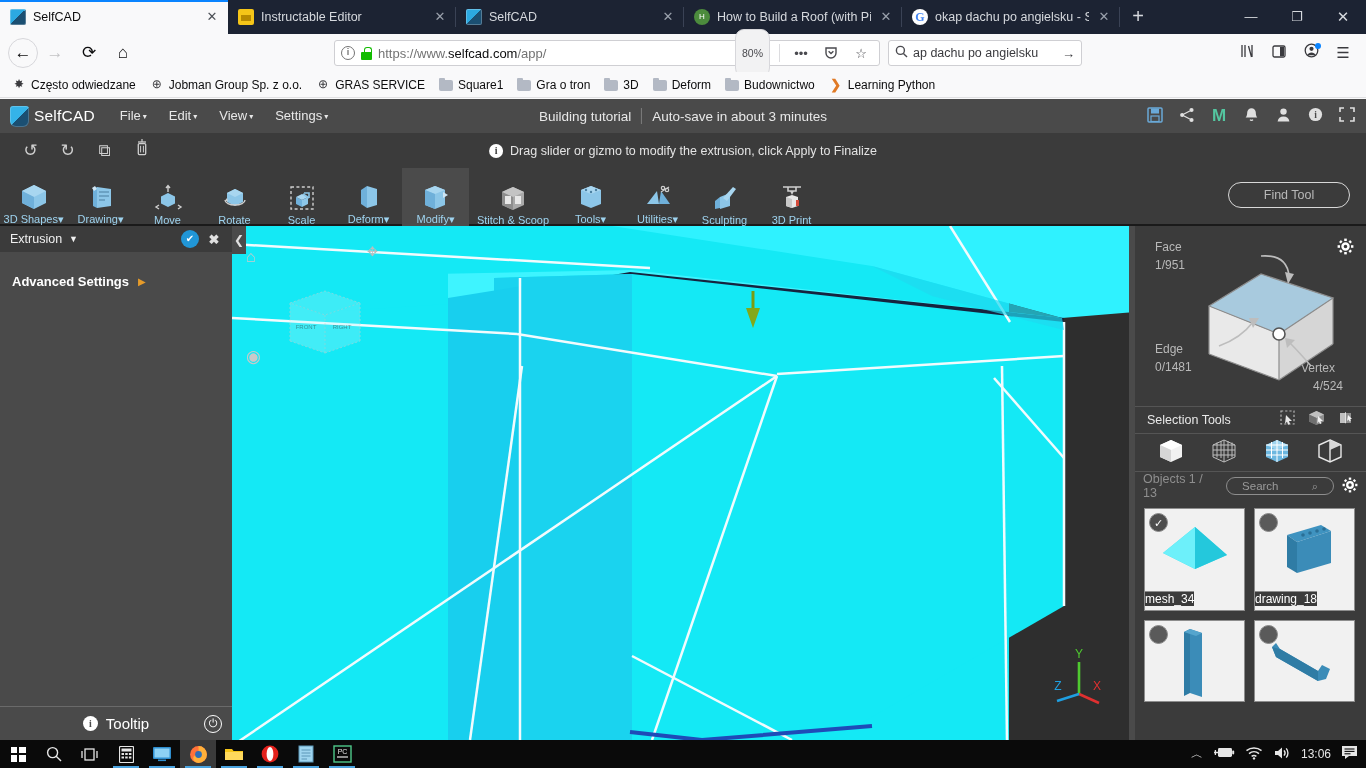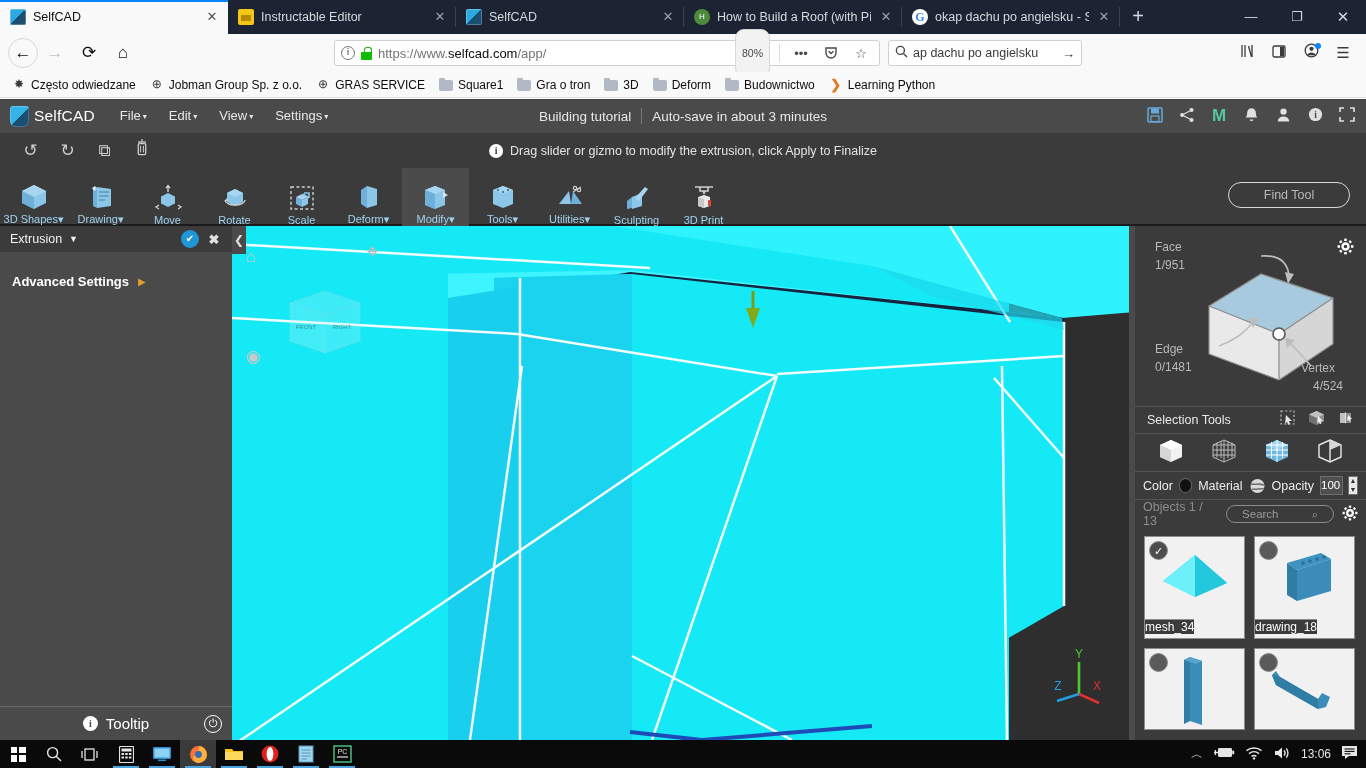--- a/index.html
+++ b/index.html
@@ -520,20 +520,32 @@
         <span class="ticon">
           <svg width="30" height="28" viewBox="0 0 30 28">
               <path d="M14 3 24 7v15l-10 4-10-4V7z" fill="#8cc6e8"></path>
               <path d="M14 3 24 7l-10 4L4 7z" fill="#a8d6f0"></path>
               <path d="M14 11v15L4 22V7z" fill="#6fb0da"></path>
               <path d="M22 9l5 3-5 3z" fill="#cfe6f5"></path>
             </svg>
         </span>
         <span class="tlabel2"><span>Modify</span><span>▾</span></span>
       </div>
+      <div class="tool wide">
+        <span class="ticon">
+          <svg width="30" height="28" viewBox="0 0 30 28">
+              <path d="M15 3 26 8v13l-11 5-11-5V8z" fill="#a9a9a9"></path>
+              <path d="M15 3 26 8l-11 5L4 8z" fill="#c4c4c4"></path>
+              <path d="M15 13v13L4 21V8z" fill="#8d8d8d"></path>
+              <rect x="7" y="12" width="6" height="8" fill="#e8e8e8"></rect>
+              <rect x="17" y="12" width="6" height="8" fill="#e8e8e8"></rect>
+            </svg>
+        </span>
+        <span class="tlabel2"><span>Stitch &amp; Scoop</span></span>
+      </div>
       <div class="tool">
         <span class="ticon">
           <svg width="30" height="28" viewBox="0 0 30 28">
               <path d="M15 3 25 7v14l-10 4-10-4V7z" fill="#8cc6e8"></path>
               <path d="M15 3 25 7l-10 4L5 7z" fill="#a8d6f0"></path>
               <circle cx="10" cy="7" r="1.2" fill="#4a7fa0"></circle>
               <circle cx="15" cy="9" r="1.2" fill="#4a7fa0"></circle>
               <circle cx="20" cy="7" r="1.2" fill="#4a7fa0"></circle>
             </svg>
         </span>
@@ -780,38 +792,20 @@
           </span>
           <span>
             <svg width="28" height="26" viewBox="0 0 28 26">
                 <path d="M14 2 25 7v12l-11 5-11-5V7z" fill="none" stroke="#e8e8e8" stroke-width="1.4"></path>
                 <path d="M14 2v22" stroke="#e8e8e8" stroke-width="1.4"></path>
                 <path d="M14 2 25 7l-11 5z" fill="#d8d8d8"></path>
               </svg>
           </span>
         </div>
 
-        <div class="rp-props">
-          <span class="pl">Color</span>
-          <span class="swatch"></span>
-          <span class="pl">Material</span>
-          <span class="matico">
-            <svg width="17" height="16" viewBox="0 0 17 16">
-                <circle cx="8.5" cy="8" r="7" fill="#d9d9d9"></circle>
-                <path d="M2 6c4 1 8-1 13 1" stroke="#6f6f6f" stroke-width="1.6" fill="none"></path>
-                <path d="M3 11c4 1 8-1 12 0" stroke="#6f6f6f" stroke-width="1.6" fill="none"></path>
-              </svg>
-          </span>
-          <span class="pl">Opacity</span>
-          <span class="opacbox">100</span>
-          <span class="opacspin">
-              <span>▲</span>
-              <span>▼</span>
-            </span>
-        </div>
 
         <div class="rp-objects">
           <span class="objlabel">Objects 1 / 13</span>
           <span class="objsearch">
             <span>Search</span>
             <span class="sg">⌕</span>
           </span>
           <span class="rp-gear2">
             <svg width="16" height="16" viewBox="0 0 17 17">
                 <circle cx="8.5" cy="8.5" r="3" fill="none" stroke="#fff" stroke-width="2.4"></circle>

